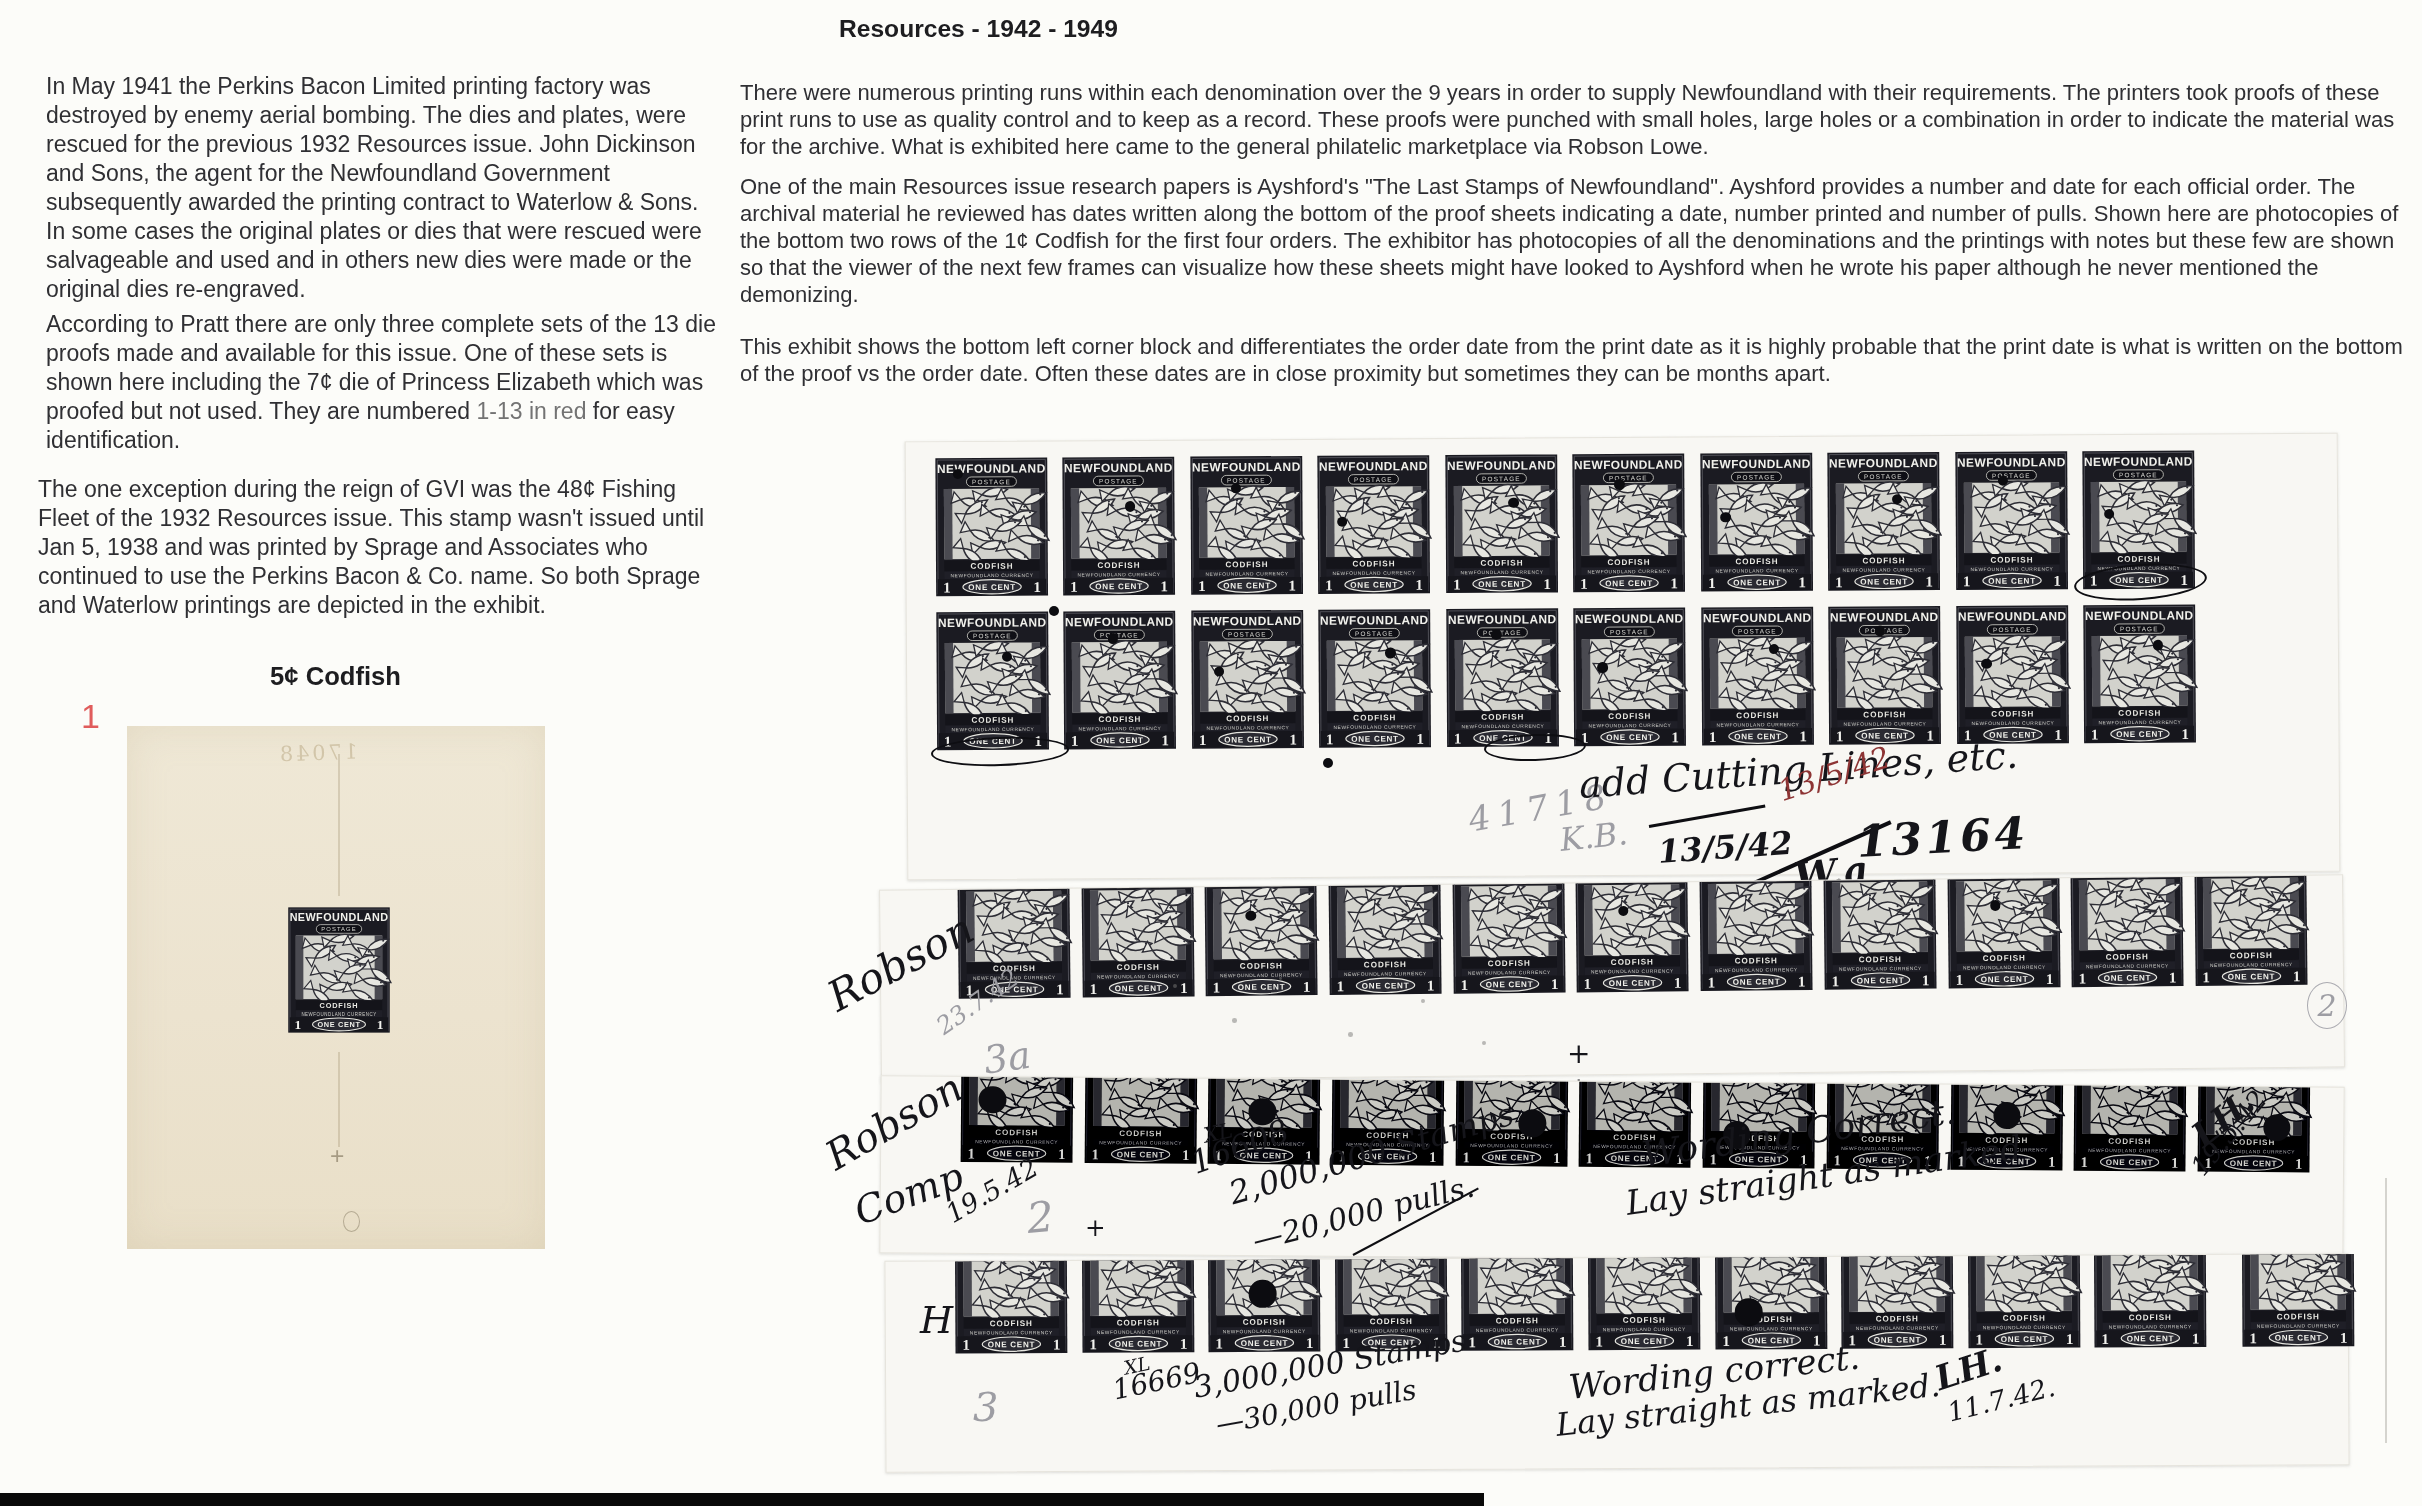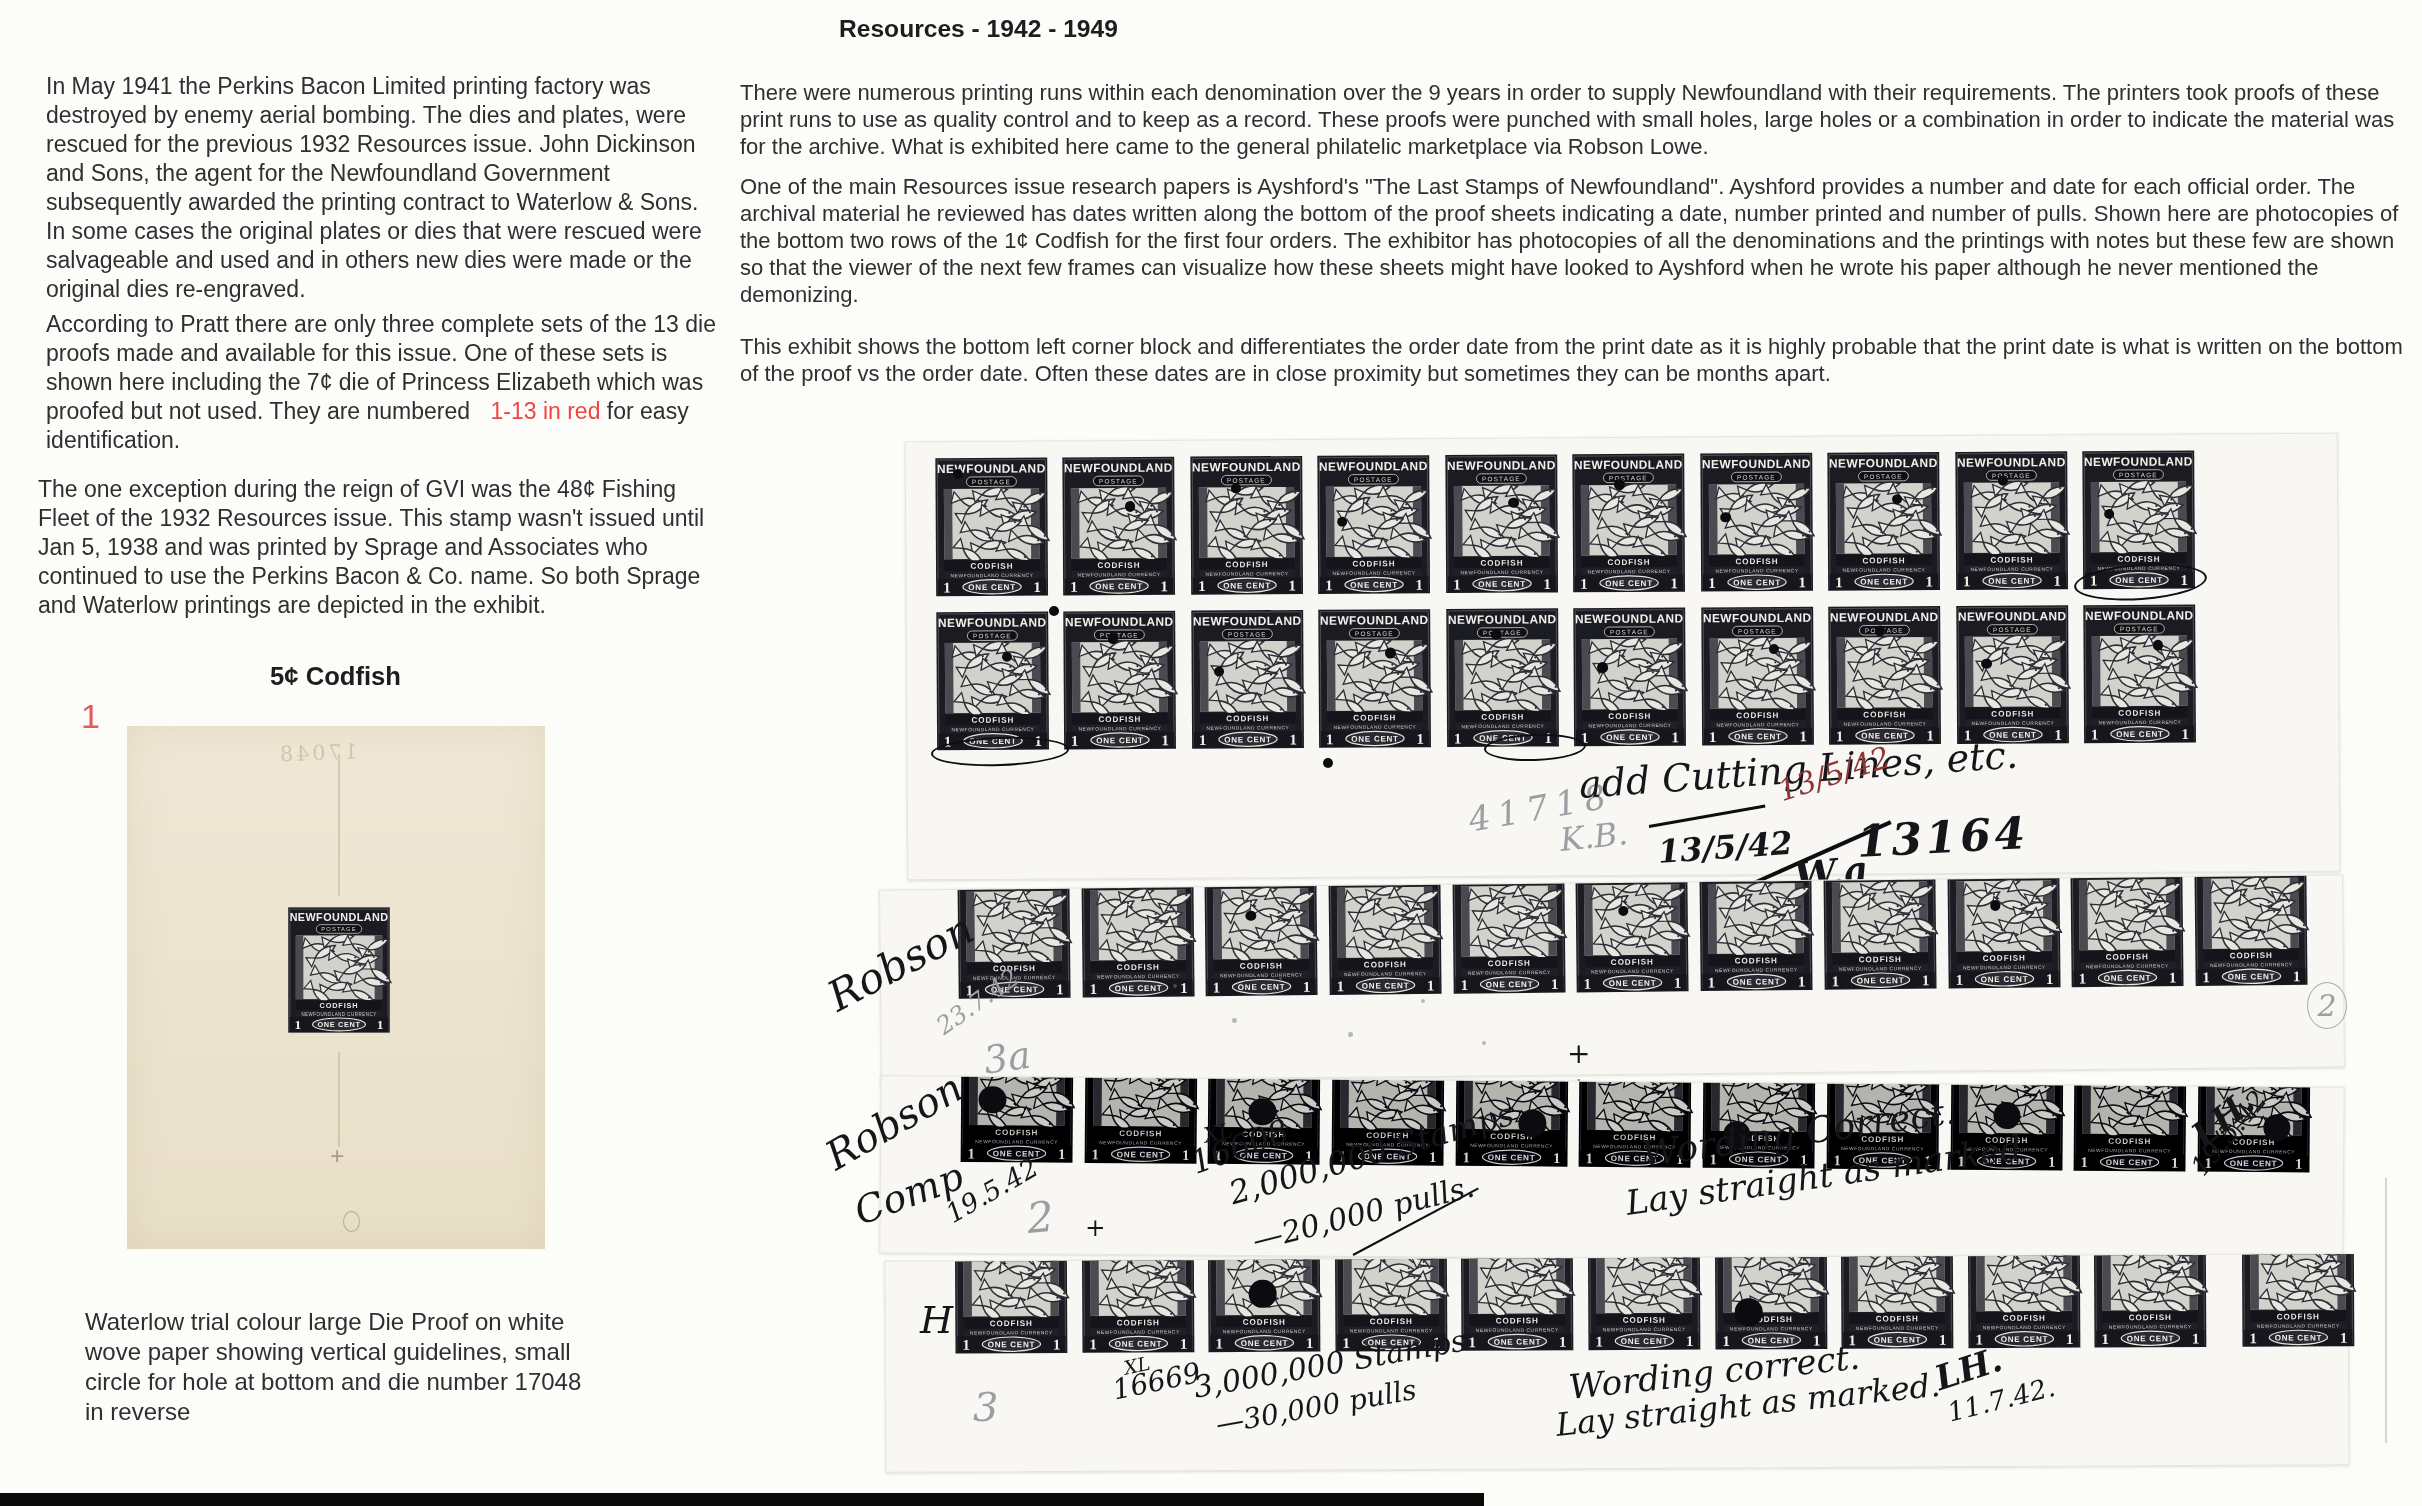--- a/index.html
+++ b/index.html
@@ -5,21 +5,21 @@
   html,body{margin:0;padding:0;}
   #canvas{position:relative;width:2423px;height:1507px;background:#fcfcf9;overflow:hidden;
           font-family:"Liberation Sans",sans-serif;color:#2b2b2e;}
 
   
   .print-text{position:absolute;font-size:23px;line-height:29px;color:#2f2f33;}
   .print-text-r{position:absolute;font-size:22px;line-height:27px;color:#2f2f33;}
   .page-title{position:absolute;font-size:24.6px;font-weight:bold;color:#1d1d20;}
   .item-heading{position:absolute;font-size:25.6px;font-weight:bold;text-align:center;color:#1d1d20;}
   .red-number{position:absolute;font-size:34px;color:#e05c5c;}
-  .red-span{color:#ef4444;margin-left:14px;}
+  .red-span{color:#737373;}
   .caption{position:absolute;font-size:24px;line-height:30px;color:#2f2f33;}
 
   
   .die-proof{position:absolute;left:127px;top:726px;width:418px;height:523px;
              background:linear-gradient(180deg,#efe8d6 0%,#ece3cf 55%,#e9dfc8 100%);
              box-shadow:inset 0 0 38px rgba(190,175,140,.25);}
   .guideline{position:absolute;width:1.9px;background:rgba(150,132,98,.28);}
   .die-number-rev{position:absolute;transform:scaleX(-1) rotate(2deg);color:#c9bb9c;opacity:.75;
                   font-size:21px;letter-spacing:2.8px;font-family:"DejaVu Serif",serif;}
   .proof-cross{position:absolute;color:rgba(120,108,85,.6);font-size:24.6px;}
@@ -124,21 +124,20 @@
     <div class="die-number-rev" style="left:150px;top:15px;">17048</div>
     <div class="guideline" style="left:211px;top:28px;height:142px;"></div>
     <div class="guideline" style="left:211px;top:326px;height:95px;"></div>
     <svg viewBox="0 0 100 122" width="108" height="132" style="position:absolute;left:158px;top:178px;">
         <use href="#stamp-sym"></use>
       </svg>
     <div class="proof-cross" style="left:203px;top:416px;">+</div>
     <div class="proof-circle" style="left:216px;top:485px;"></div>
   </div>
 
-  <p class="caption" style="left:85px;top:1283px;width:516px;">Waterlow trial colour large Die Proof on white wove paper showing vertical guidelines, small circle for hole at bottom and die number 17048 in reverse</p>
 
   <div class="page-title" style="left:839px;top:15px;">Resources - 1942 - 1949</div>
 
   <p class="print-text-r" style="left:740px;top:57px;width:1666px;">There were numerous printing runs within each denomination over the 9 years in order to supply Newfoundland with their requirements.  The printers took proofs of these print runs to use as quality control and to keep as a record.  These proofs were punched with small holes, large holes or a combination in order to indicate the material was for the archive.  What is exhibited here came to the general philatelic marketplace via Robson Lowe.</p>
   <p class="print-text-r" style="left:740px;top:151px;width:1666px;">One of the main Resources issue research papers is Ayshford's "The Last Stamps of Newfoundland".  Ayshford provides a number and date for each official order.  The archival material he reviewed has dates written along the bottom of the proof sheets indicating a date, number printed and number of pulls.  Shown here are photocopies of the bottom two rows of the 1¢ Codfish for the first four orders.  The exhibitor has photocopies of all the denominations and the printings with notes but these few are shown so that the viewer of the next few frames can visualize how these sheets might have looked to Ayshford when he wrote his paper although he never mentioned the demonizing.</p>
   <p class="print-text-r" style="left:740px;top:311px;width:1666px;">This exhibit shows the bottom left corner block and differentiates the order date from the print date as it is highly probable that the print date is what is written on the bottom of the proof vs the order date.  Often these dates are in close proximity but sometimes they can be months apart.</p>
 
   <div class="fragment f1" style="left:906px;top:437px;width:1431px;height:437px;transform:rotate(-0.35deg);">
     <div class="stamp-rows">
         <div class="stamp-row">

